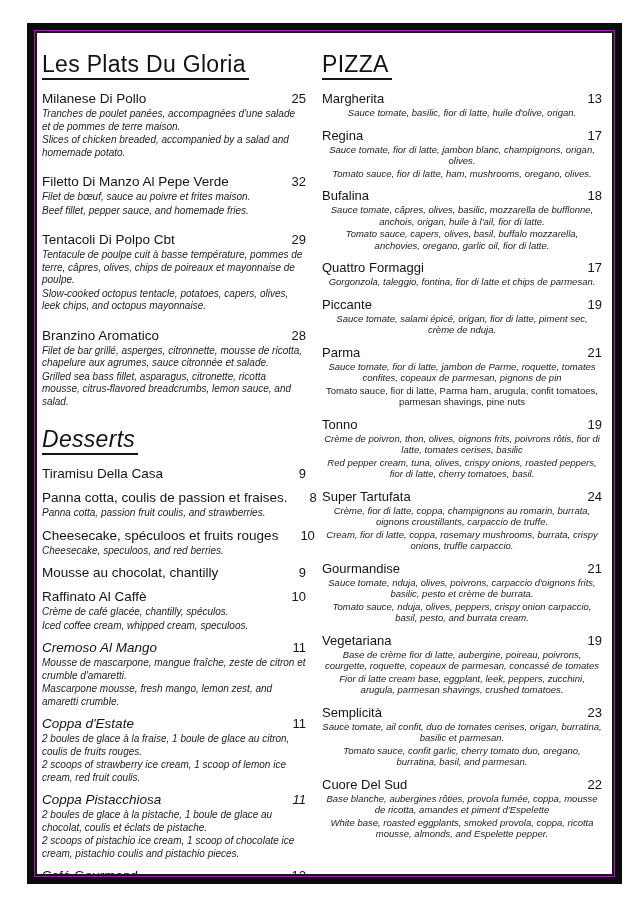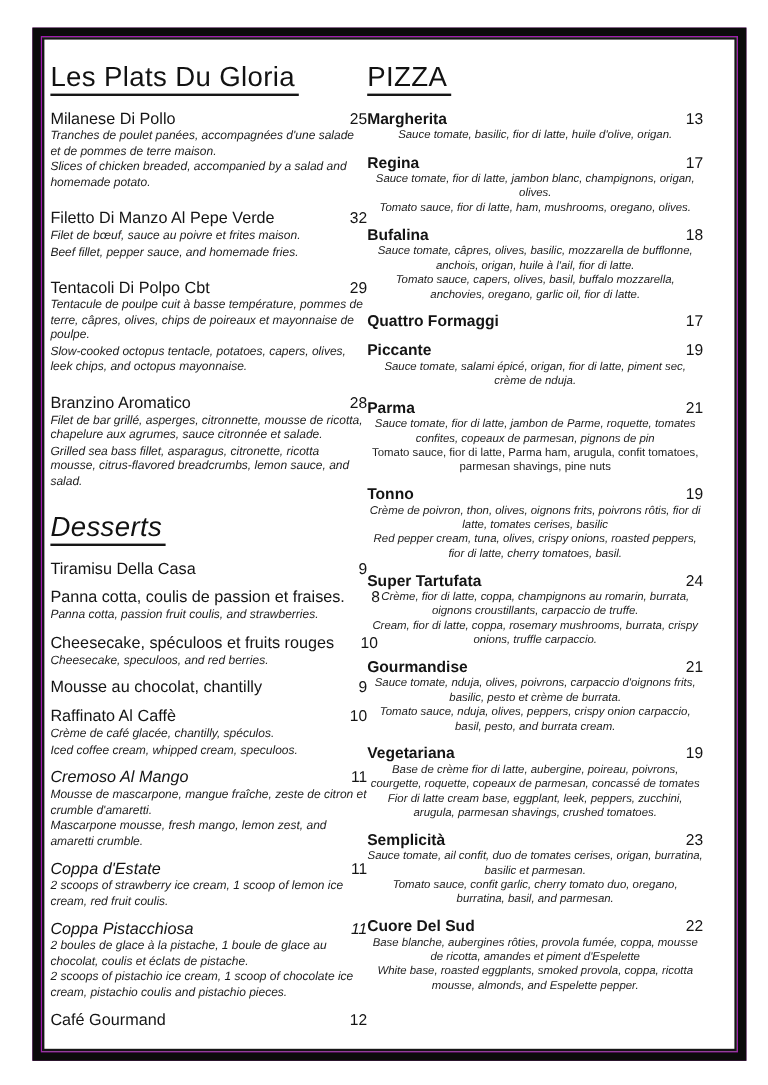--- a/index.html
+++ b/index.html
@@ -12,36 +12,36 @@
   .menu-card{
     position:absolute;left:27px;top:23px;width:595px;height:861px;
     box-sizing:border-box;border:7px solid #0b0b0b;background:#a21caf;
   }
   .menu-card-inner{
     position:absolute;inset:1px;border:2px solid #161616;
     overflow:hidden;background:#ffffff;
   }
   .col{position:absolute;top:18px;}
   .col-left{left:5px;width:264px;}
-  .col-right{left:269px;width:280px;}
+  .col-right{left:285px;width:280px;}
   .section-heading{
     display:inline-block;font-size:23px;line-height:26px;
     border-bottom:2px solid #161616;padding:0 3px 1px 0;
     letter-spacing:0.3px;color:#121212;
   }
   .heading-row{margin-bottom:11px;}
   .section.sec-1 .heading-row{margin-top:18px;font-style:italic;}
   .menu-item{margin-bottom:15px;}
   .col-left .sec-1 .menu-item{margin-bottom:8px;}
   .col-right .menu-item{margin-bottom:9px;}
   .item-row{display:flex;justify-content:space-between;align-items:baseline;gap:22px;}
   .item-name{white-space:nowrap;}
   .col-left .item-name{font-size:13.5px;line-height:16px;font-weight:normal;}
   .col-left .item-price{font-size:13px;}
-  .col-right .item-name{font-size:13px;line-height:15px;font-weight:bold;}
+  .col-right .item-name{font-size:13px;line-height:15px;font-weight:normal;}
   .col-right .item-price{font-size:13px;}
   .item-name.it,.item-price.it{font-style:italic;}
   .item-desc{font-style:italic;font-size:10px;line-height:12.5px;color:#1c1c1c;margin-top:1px;}
   .col-right .item-desc{font-size:9.5px;line-height:11.5px;text-align:center;}
   .item-desc.upright{font-style:normal;}
 </style>
 </head>
 <body>
 
 <div class="menu-card">
@@ -124,20 +124,21 @@
               <span class="item-price">11</span>
             </div>
             <div class="item-desc">Mousse de mascarpone, mangue fraîche, zeste de citron et crumble d'amaretti.</div>
             <div class="item-desc">Mascarpone mousse, fresh mango, lemon zest, and amaretti crumble.</div>
           </div>
           <div class="menu-item">
             <div class="item-row">
               <span class="item-name it">Coppa d'Estate</span>
               <span class="item-price">11</span>
             </div>
+            <div class="item-desc">2 boules de glace à la fraise, 1 boule de glace au citron, coulis de fruits rouges.</div>
             <div class="item-desc">2 scoops of strawberry ice cream, 1 scoop of lemon ice cream, red fruit coulis.</div>
           </div>
           <div class="menu-item">
             <div class="item-row">
               <span class="item-name it">Coppa Pistacchiosa</span>
               <span class="item-price it">11</span>
             </div>
             <div class="item-desc">2 boules de glace à la pistache, 1 boule de glace au chocolat, coulis et éclats de pistache.</div>
             <div class="item-desc">2 scoops of pistachio ice cream, 1 scoop of chocolate ice cream, pistachio coulis and pistachio pieces.</div>
           </div>
@@ -173,20 +174,21 @@
               <span class="item-price">18</span>
             </div>
             <div class="item-desc">Sauce tomate, câpres, olives, basilic, mozzarella de bufflonne, anchois, origan, huile à l'ail, fior di latte.</div>
             <div class="item-desc">Tomato sauce, capers, olives, basil, buffalo mozzarella, anchovies, oregano, garlic oil, fior di latte.</div>
           </div>
           <div class="menu-item">
             <div class="item-row">
               <span class="item-name">Quattro Formaggi</span>
               <span class="item-price">17</span>
             </div>
+            <div class="item-desc">Gorgonzola, taleggio, fontina, fior di latte et chips de parmesan.</div>
           </div>
           <div class="menu-item">
             <div class="item-row">
               <span class="item-name">Piccante</span>
               <span class="item-price">19</span>
             </div>
             <div class="item-desc">Sauce tomate, salami épicé, origan, fior di latte, piment sec, crème de nduja.</div>
           </div>
           <div class="menu-item">
             <div class="item-row">

